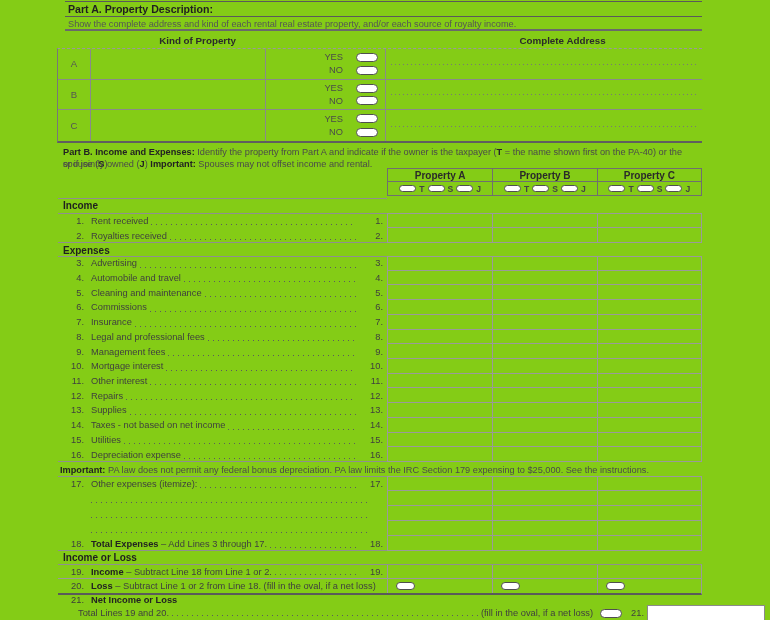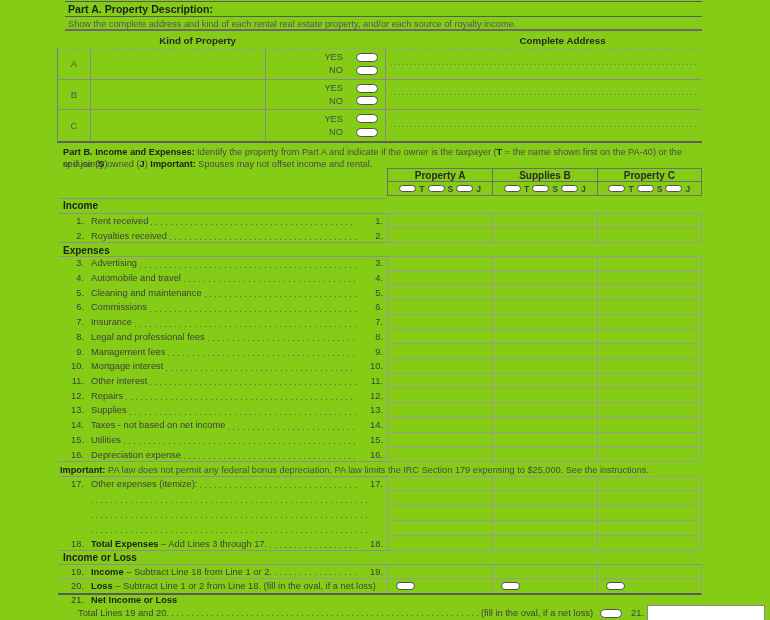--- a/index.html
+++ b/index.html
@@ -145,21 +145,21 @@
   <div class="abs small" style="left:63px;top:146px;width:640px;">
     <span class="b">Part B. Income and Expenses:</span><span> Identify the property from Part A and indicate if the owner is the taxpayer (</span><span class="b">T</span><span> = the name shown first on the PA-40) or the spouse (</span><span class="b">S</span><span>)</span>
   </div>
   <div class="abs small" style="left:63px;top:158px;width:640px;">
     <span>or if jointly owned (</span><span class="b">J</span><span>) </span><span class="b">Important:</span><span> Spouses may not offset income and rental.</span>
   </div>
 
   <div class="ptable">
     <div class="prow hdr">
       <div class="pcellh">Property A</div>
-      <div class="pcellh">Supplies B</div>
+      <div class="pcellh">Property B</div>
       <div class="pcellh">Property C</div>
     </div>
     <div class="prow">
       <div class="tsj">
           <span class="oval-s"></span>
           <span>T</span>
           <span class="oval-s"></span>
           <span>S</span>
           <span class="oval-s"></span>
           <span>J</span>

